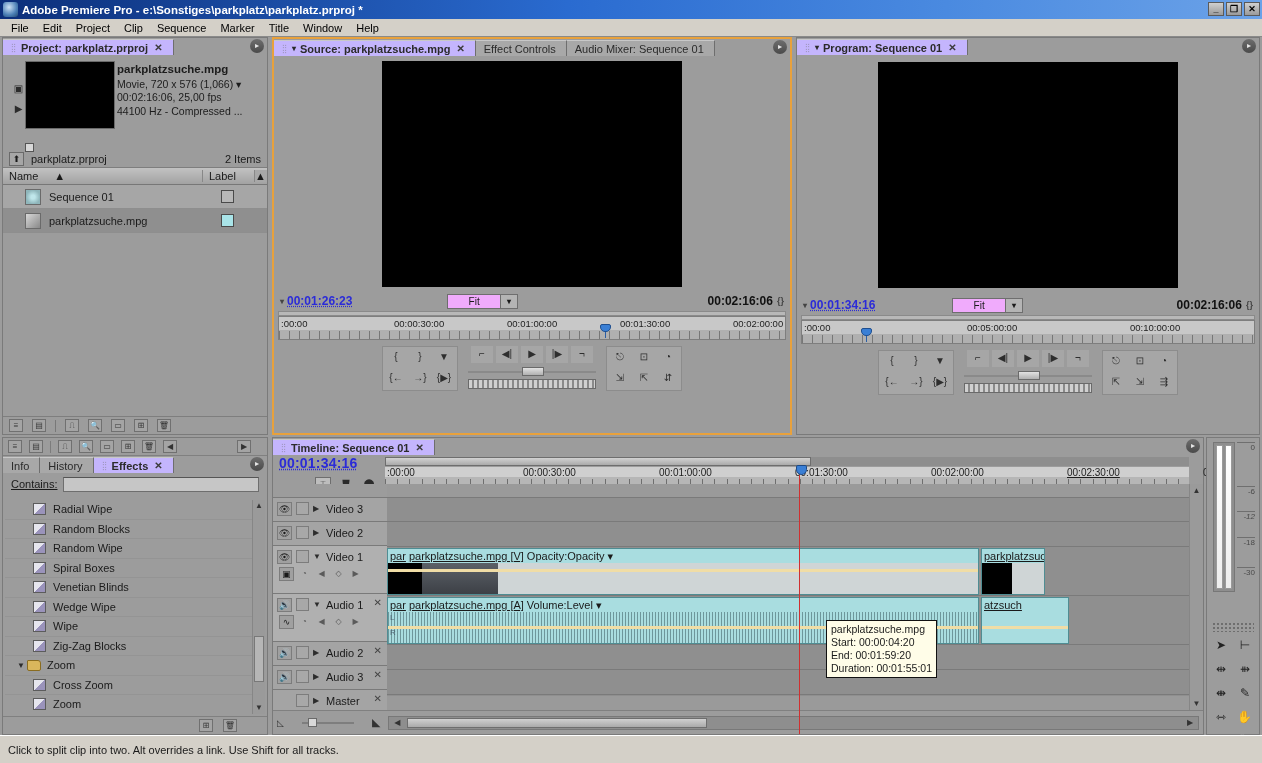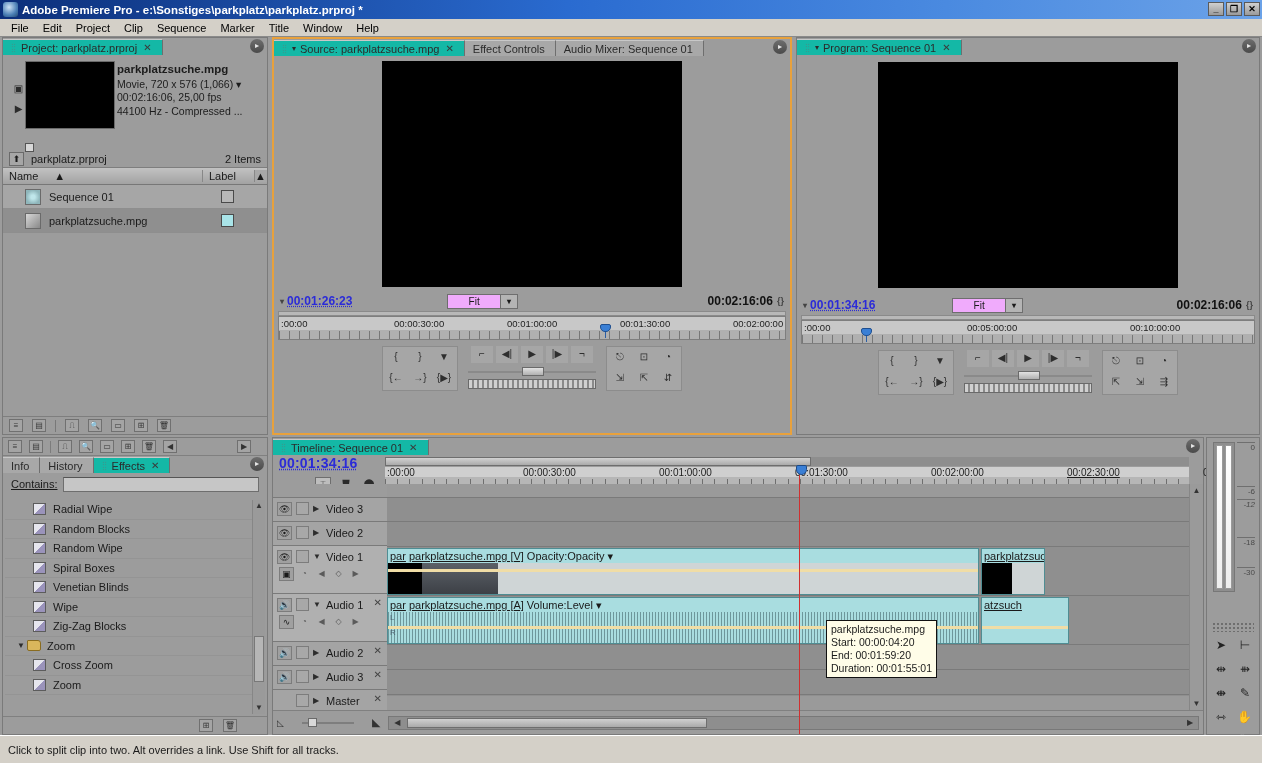--- a/index.html
+++ b/index.html
@@ -66,21 +66,21 @@
     background: #a8a8a8;
     border-top: 1px solid #c8c8c8;
     border-right: 1px solid #6e6e6e;
     padding: 0 10px 0 8px;
     font-size: 11px;
     line-height: 16px;
     color: #2b2b2b;
     display: flex; align-items: center;
     position: relative;
   }
-  .tab.active { background: #14b8a6; font-weight: normal; }
+  .tab.active { background: #c4b5fd; font-weight: bold; }
   .tab .grip {
     width: 5px; height: 10px; margin-right: 5px;
     background-image: radial-gradient(#6e6e6e 35%, transparent 36%);
     background-size: 2.5px 2.5px;
     opacity: .8;
   }
   .tab .xclose { margin-left: 6px; font-size: 10px; color: #3a3a3a; }
   .tab .arrw { margin-right: 4px; font-size: 8px; }
   .panel-menu-btn {
     position: absolute; right: 3px; top: 1px;
@@ -551,20 +551,24 @@
         <div class="eff-row">
           <span class="eff-ico"></span>
           <span>Spiral Boxes</span>
         </div>
         <div class="eff-row">
           <span class="eff-ico"></span>
           <span>Venetian Blinds</span>
         </div>
         <div class="eff-row">
           <span class="eff-ico"></span>
+          <span>Wedge Wipe</span>
+        </div>
+        <div class="eff-row">
+          <span class="eff-ico"></span>
           <span>Wipe</span>
         </div>
         <div class="eff-row">
           <span class="eff-ico"></span>
           <span>Zig-Zag Blocks</span>
         </div>
         <div class="eff-row folder">
           <span class="eff-tri">▼</span>
           <span class="eff-fld"></span>
           <span>Zoom</span>
@@ -790,21 +794,21 @@
 
   <div class="panel" id="tools-panel">
     <div class="vu-wrap">
       <div class="vu-box">
         <div class="vu-ch" style="left:2px;"></div>
         <div class="vu-ch" style="left:11px;"></div>
       </div>
       <div class="vu-scale" id="vu-scale">
           <div style="top: 0px;">0</div>
           <div style="top: 44px;">-6</div>
-          <div style="top: 57px; font-style: italic;">-12</div>
+          <div style="top: 69px; font-style: italic;">-12</div>
           <div style="top: 95px;">-18</div>
           <div style="top: 125px;">-30</div>
         </div>
     </div>
     <div class="tools-grid">
       <div class="tool-dots"></div>
       <div class="tgrid" id="tools-grid">
           <div class="tool">➤</div>
           <div class="tool">⊢</div>
           <div class="tool">⇹</div>

